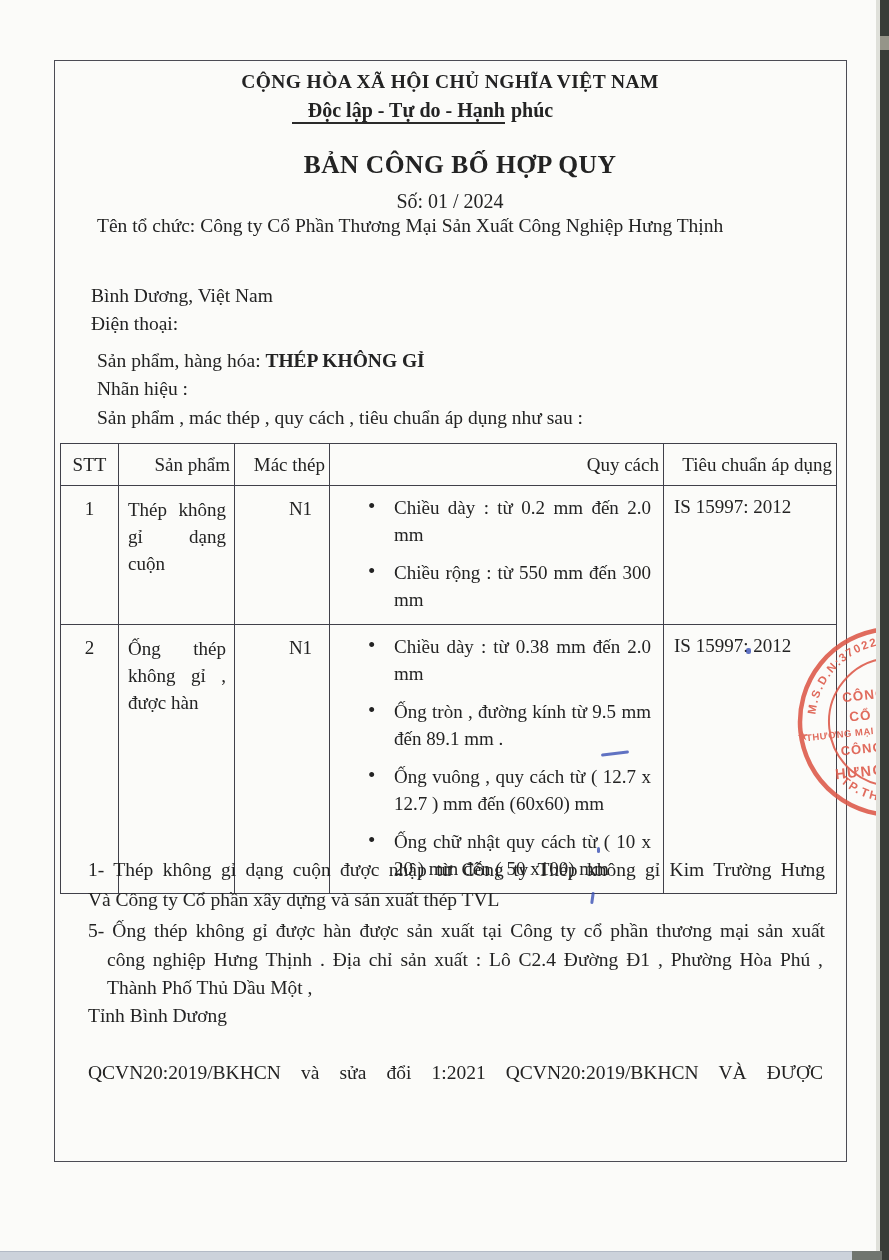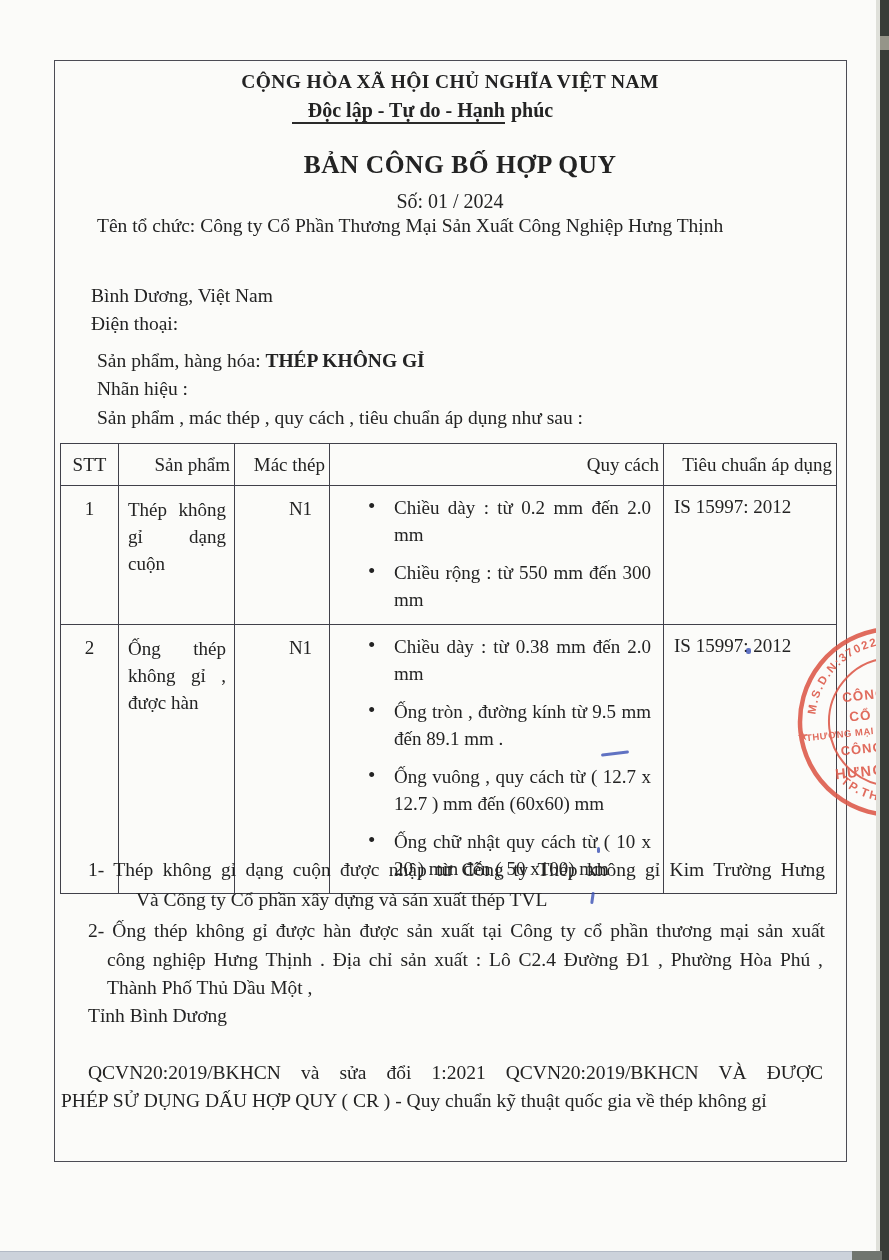--- a/index.html
+++ b/index.html
@@ -48,21 +48,21 @@
   td.mac{text-align:center;padding-top:12px;padding-left:38px;}
   td.quy{padding:8px 12px 0 34px;}
   td.quy ul{margin:0;padding:0;list-style:none;}
   td.quy li{position:relative;padding-left:30px;margin-bottom:11px;text-align:justify;line-height:27px;}
   td.quy li::before{content:"\2022";position:absolute;left:4px;top:-1px;font-size:21px;}
   td.tc{padding:10px 4px 0 10px;}
   tr.r1{height:93px;}
   tr.r2{height:241px;}
 
   .n1l1{left:88px;top:858px;width:737px;}
-  .n1l2{left:88px;top:888px;margin-left:48px;}
+  .n1l2{left:88px;top:888px;}
   .n2l1{left:88px;top:919px;width:737px;}
   .n2l2{left:107px;top:948px;width:716px;}
   .n2l3{left:107px;top:976px;}
   .prov{left:88px;top:1004px;}
   .conf{left:88px;top:1033px;}
   .qc1{left:88px;top:1061px;width:735px;}
   .qc2{left:61px;top:1089px;}
 
   .stamp{left:770px;top:600px;width:250px;height:250px;opacity:.88;z-index:4;}
   .stamp text{font-family:"Liberation Sans","DejaVu Sans",sans-serif;font-weight:bold;}
@@ -146,26 +146,25 @@
           <li>Ống chữ nhật quy cách từ ( 10 x 20 ) mm đến ( 50 x100) mm</li>
         </ul>
       </td>
       <td class="tc">IS 15997: 2012</td>
     </tr>
   </tbody>
     </table>
 
   <div class="abs bodyline jline n1l1">1- Thép không gỉ dạng cuộn được nhập từ Công ty Thép không gỉ Kim Trường Hưng</div>
   <div class="abs bodyline n1l2">Và Công ty Cổ phần xây dựng và sản xuất thép TVL</div>
-  <div class="abs bodyline jline n2l1">2- Ống thép không gỉ được hàn được sản xuất tại Công ty cổ phần thương mại sản xuất</div>
+  <div class="abs bodyline jline n2l1">5- Ống thép không gỉ được hàn được sản xuất tại Công ty cổ phần thương mại sản xuất</div>
   <div class="abs bodyline jline n2l2">công nghiệp Hưng Thịnh . Địa chỉ sản xuất : Lô C2.4 Đường Đ1 , Phường Hòa Phú ,</div>
   <div class="abs bodyline n2l3">Thành Phố Thủ Dầu Một ,</div>
   <div class="abs bodyline prov">Tỉnh Bình Dương</div>
   <div class="abs bodyline jline qc1">QCVN20:2019/BKHCN và sửa đổi 1:2021 QCVN20:2019/BKHCN VÀ ĐƯỢC</div>
-  <div class="abs bodyline qc2">PHÉP SỬ DỤNG DẤU HỢP QUY ( CR ) -  Quy chuẩn kỹ thuật quốc gia về thép không gỉ</div>
 
   <svg class="abs stamp" viewBox="0 0 250 250" xmlns="http://www.w3.org/2000/svg">
     <g transform="rotate(-6 123 122)" fill="none" stroke="#dd5848">
       <circle cx="123" cy="122" r="93" stroke-width="4.5"></circle>
       <circle cx="123" cy="122" r="64" stroke-width="2"></circle>
       <path id="arcTop" d="M46.2,108.5 A78,78 0 0 1 193.7,89" stroke="none"></path>
       <path id="arcBot" d="M61.7,173.4 A80,80 0 0 0 184.3,173.4" stroke="none"></path>
       <text font-size="11.5" letter-spacing="1.6" fill="#dd5848" stroke="none">
         <textPath href="#arcTop" startOffset="2">M.S.D.N:3702266</textPath>
       </text>

